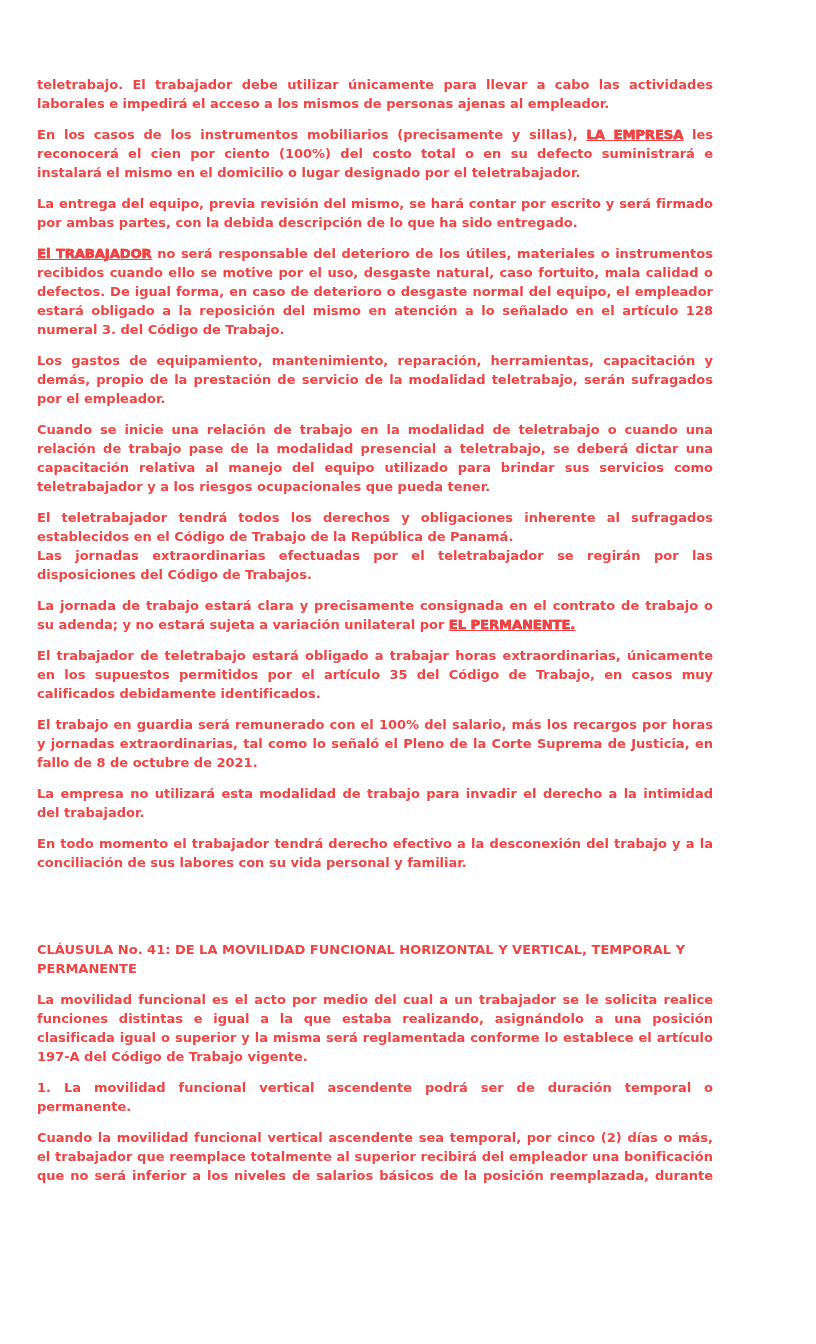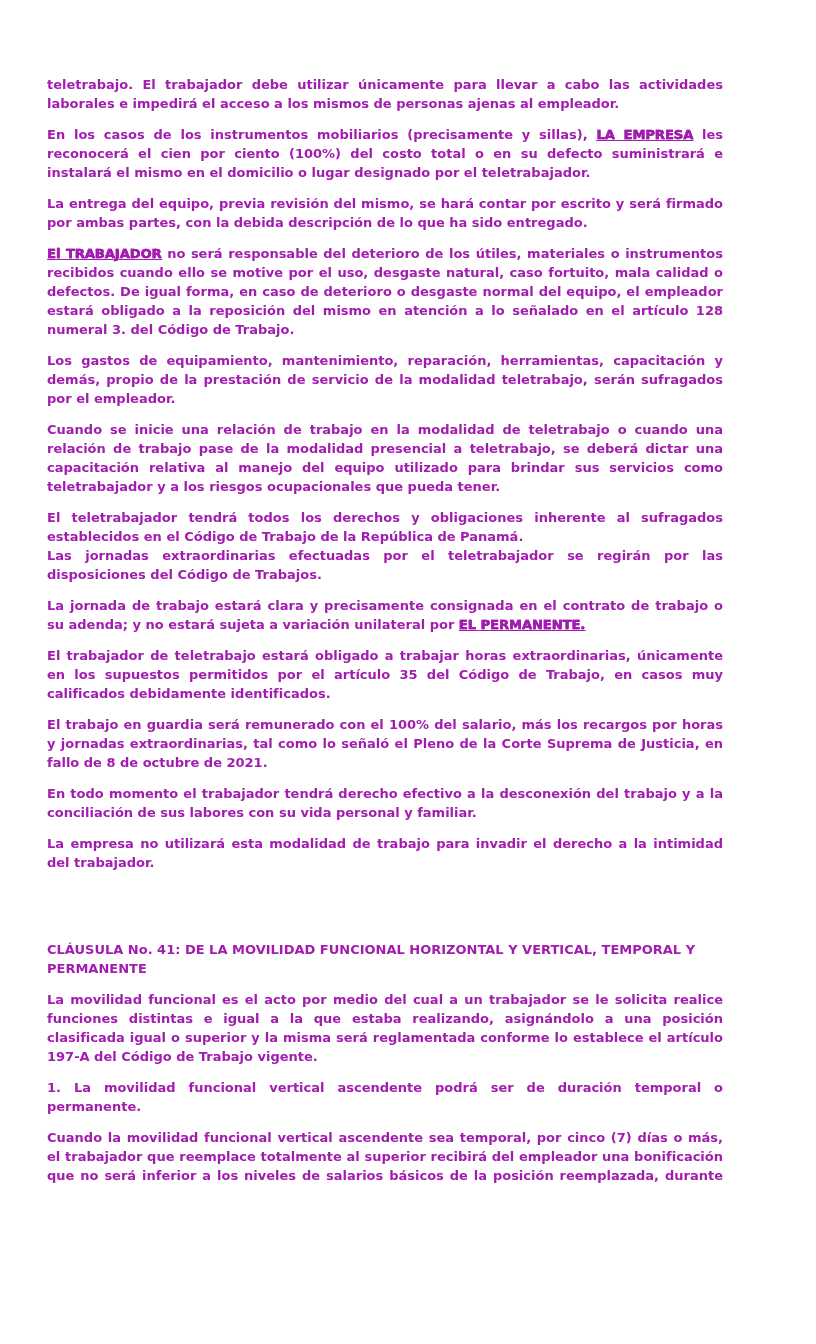--- a/index.html
+++ b/index.html
@@ -9,24 +9,24 @@
   }
   .page {
     position: relative;
     width: 816px;
     height: 1344px;
     background: #ffffff;
     overflow: hidden;
   }
   .doc-body {
     position: absolute;
-    left: 47px;
+    left: 37px;
     top: 75px;
     width: 676px;
-    color: #a21caf;
+    color: #ef4444;
     font-family: "DejaVu Sans", "Liberation Sans", sans-serif;
     font-weight: bold;
     font-size: 13px;
     line-height: 19px;
     text-align: justify;
   }
   .doc-body p {
     margin: 12px 0 0 0;
   }
   .doc-body p:first-child {
@@ -57,20 +57,20 @@
       <p class="body"><span class="run">En los casos de los instrumentos mobiliarios (precisamente y sillas), </span><span class="run strong">LA EMPRESA</span><span class="run"> les reconocerá el cien por ciento (100%) del costo total o en su defecto suministrará e instalará el mismo en el domicilio o lugar designado por el teletrabajador.</span></p>
       <p class="body"><span class="run">La entrega del equipo, previa revisión del mismo, se hará contar por escrito y será firmado por ambas partes, con la debida descripción de lo que ha sido entregado.</span></p>
       <p class="body"><span class="run strong">El TRABAJADOR</span><span class="run"> no será responsable del deterioro de los útiles, materiales o instrumentos recibidos cuando ello se motive por el uso, desgaste natural, caso fortuito, mala calidad o defectos. De igual forma, en caso de deterioro o desgaste normal del equipo, el empleador estará obligado a la reposición del mismo en atención a lo señalado en el artículo 128 numeral 3. del Código de Trabajo.</span></p>
       <p class="body"><span class="run">Los gastos de equipamiento, mantenimiento, reparación, herramientas, capacitación y demás, propio de la prestación de servicio de la modalidad teletrabajo, serán sufragados por el empleador.</span></p>
       <p class="body"><span class="run">Cuando se inicie una relación de trabajo en la modalidad de teletrabajo o cuando una relación de trabajo pase de la modalidad presencial a teletrabajo, se deberá dictar una capacitación relativa al manejo del equipo utilizado para brindar sus servicios como teletrabajador y a los riesgos ocupacionales que pueda tener.</span></p>
       <p class="body"><span class="run">El teletrabajador tendrá todos los derechos y obligaciones inherente al sufragados establecidos en el Código de Trabajo de la República de Panamá.</span></p>
       <p class="body-no-gap"><span class="run">Las jornadas extraordinarias efectuadas por el teletrabajador se regirán por las disposiciones del Código de Trabajos.</span></p>
       <p class="body"><span class="run">La jornada de trabajo estará clara y precisamente consignada en el contrato de trabajo o su adenda; y no estará sujeta a variación unilateral por </span><span class="run strong">EL PERMANENTE.</span></p>
       <p class="body"><span class="run">El trabajador de teletrabajo estará obligado a trabajar horas extraordinarias, únicamente en los supuestos permitidos por el artículo 35 del Código de Trabajo, en casos muy calificados debidamente identificados.</span></p>
       <p class="body"><span class="run">El trabajo en guardia será remunerado con el 100% del salario, más los recargos por horas y jornadas extraordinarias, tal como lo señaló el Pleno de la Corte Suprema de Justicia, en fallo de 8 de octubre de 2021.</span></p>
+      <p class="body"><span class="run">La empresa no utilizará esta modalidad de trabajo para invadir el derecho a la intimidad del trabajador.</span></p>
       <p class="body"><span class="run">En todo momento el trabajador tendrá derecho efectivo a la desconexión del trabajo y a la conciliación de sus labores con su vida personal y familiar.</span></p>
-      <p class="body"><span class="run">La empresa no utilizará esta modalidad de trabajo para invadir el derecho a la intimidad del trabajador.</span></p>
       <p class="heading"><span class="run">CLÁUSULA No. 41: DE LA MOVILIDAD FUNCIONAL HORIZONTAL Y VERTICAL, TEMPORAL Y PERMANENTE</span></p>
       <p class="body"><span class="run">La movilidad funcional es el acto por medio del cual a un trabajador se le solicita realice funciones distintas e igual a la que estaba realizando, asignándolo a una posición clasificada igual o superior y la misma será reglamentada conforme lo establece el artículo 197-A del Código de Trabajo vigente.</span></p>
       <p class="body"><span class="run">1. La movilidad funcional vertical ascendente podrá ser de duración temporal o permanente.</span></p>
-      <p class="body justify-last"><span class="run">Cuando la movilidad funcional vertical ascendente sea temporal, por cinco (7) días o más, el trabajador que reemplace totalmente al superior recibirá del empleador una bonificación que no será inferior a los niveles de salarios básicos de la posición reemplazada, durante</span></p>
+      <p class="body justify-last"><span class="run">Cuando la movilidad funcional vertical ascendente sea temporal, por cinco (2) días o más, el trabajador que reemplace totalmente al superior recibirá del empleador una bonificación que no será inferior a los niveles de salarios básicos de la posición reemplazada, durante</span></p>
     </div>
 </div>
 
 </body></html>

